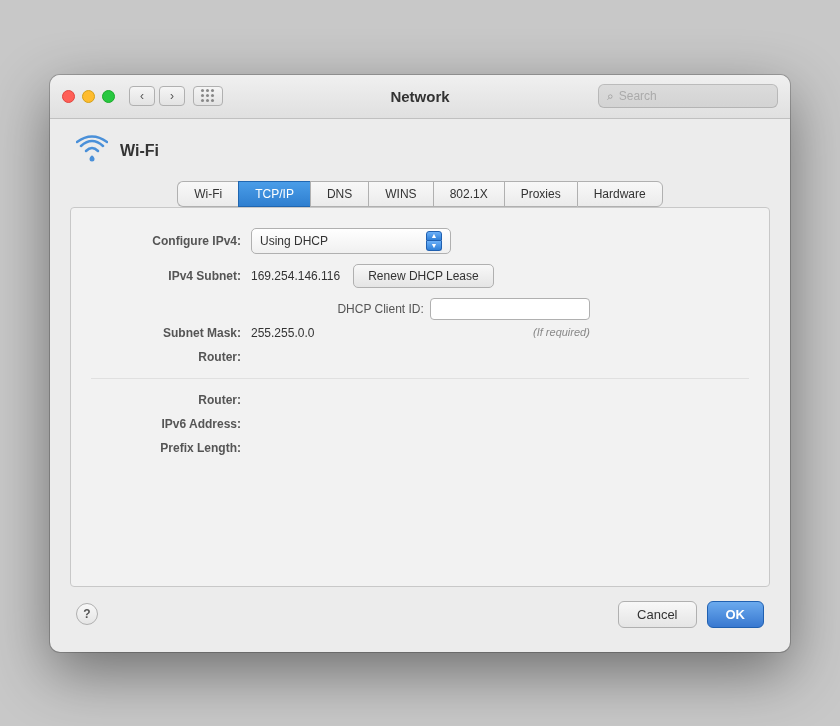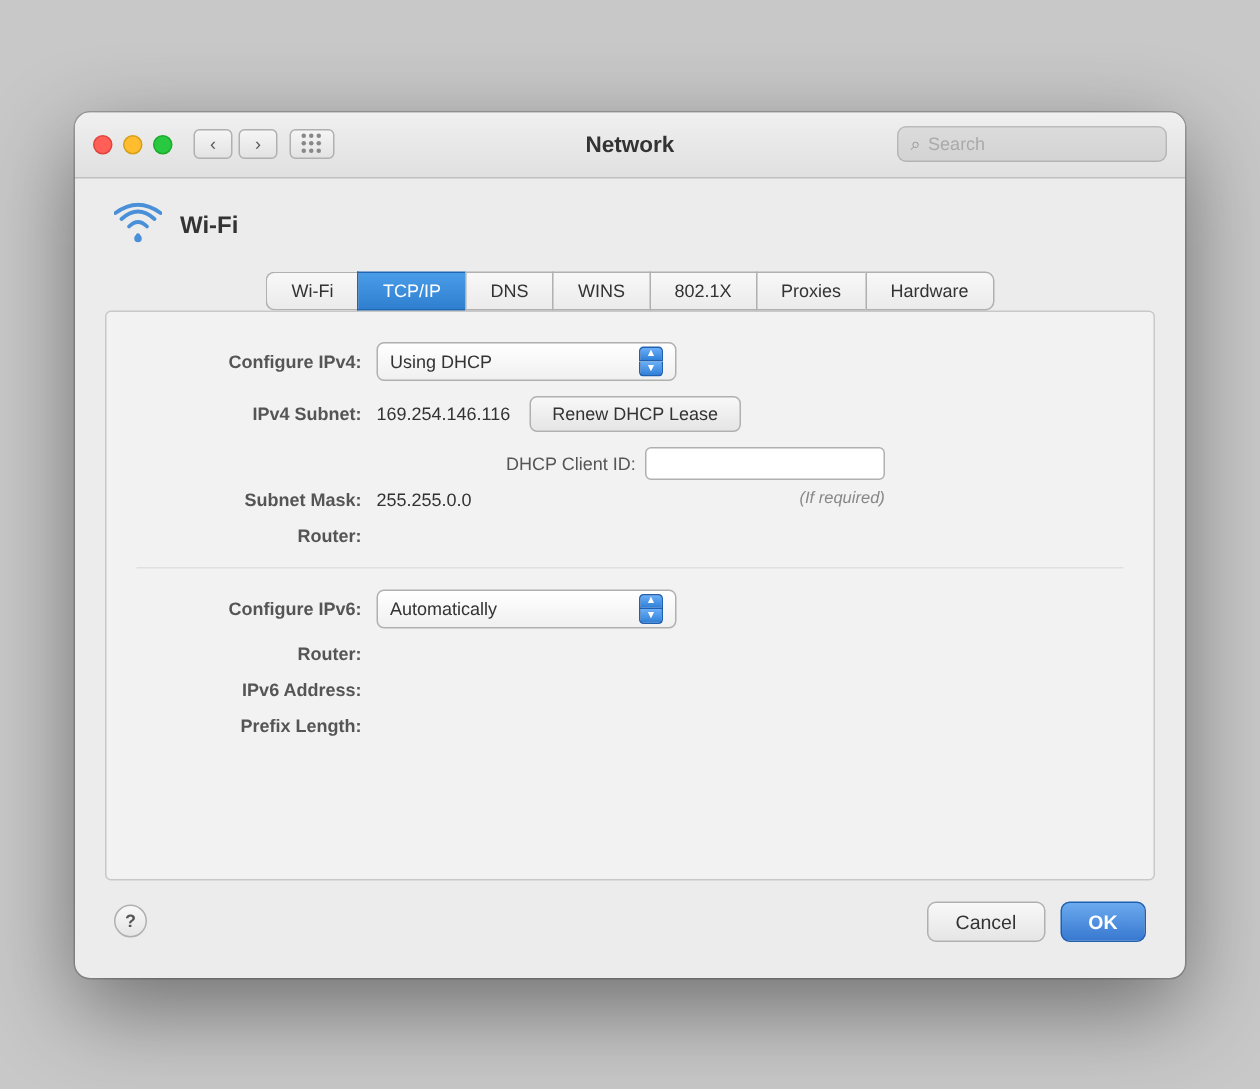--- a/index.html
+++ b/index.html
@@ -424,30 +424,20 @@
         </div>
       </div>
 
       <div class="form-row">
         <span class="form-label">Router:</span>
         <span class="form-value"></span>
       </div>
 
       <div class="divider"></div>
 
-      <div class="form-row">
-        <span class="form-label">Configure IPv6:</span>
-        <div class="dropdown-select">
-          <span class="dropdown-select-text">Automatically</span>
-          <div style="display:flex;flex-direction:column;gap:0">
-            <div style="width:16px;height:10px;background:linear-gradient(180deg,#6aaff8,#3080d8);border:1px solid #2060b0;border-radius:3px 3px 0 0;display:flex;align-items:center;justify-content:center;font-size:7px;color:white;">▲</div>
-            <div style="width:16px;height:10px;background:linear-gradient(180deg,#6aaff8,#3080d8);border:1px solid #2060b0;border-top:none;border-radius:0 0 3px 3px;display:flex;align-items:center;justify-content:center;font-size:7px;color:white;">▼</div>
-          </div>
-        </div>
-      </div>
 
       <div class="form-row">
         <span class="form-label">Router:</span>
         <span class="form-value"></span>
       </div>
 
       <div class="form-row">
         <span class="form-label">IPv6 Address:</span>
         <span class="form-value"></span>
       </div>

